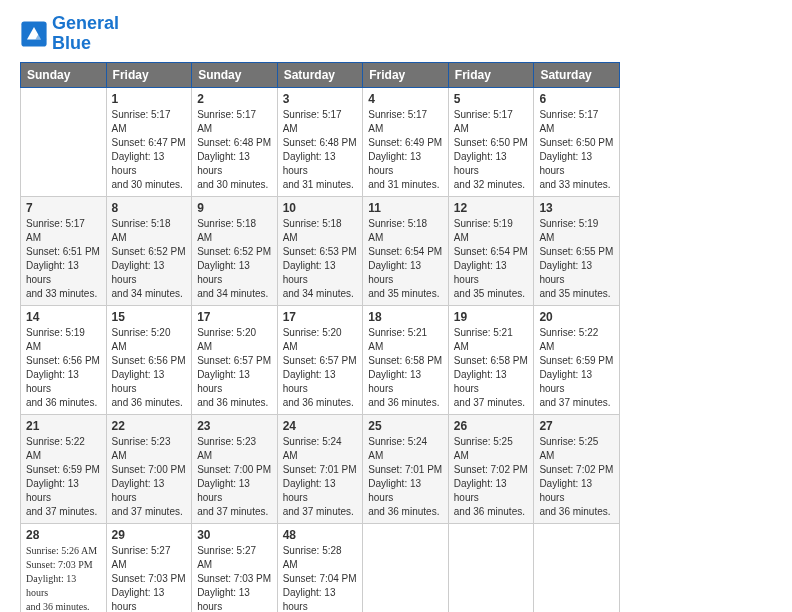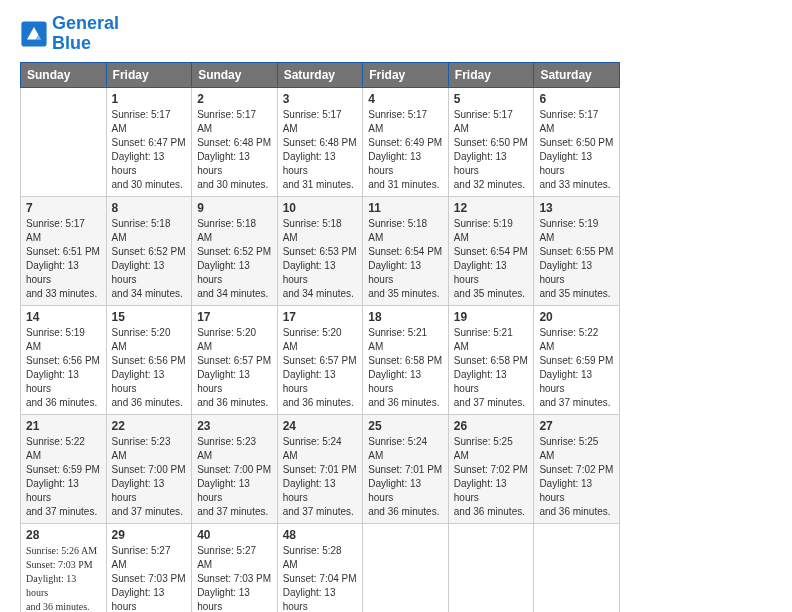--- a/index.html
+++ b/index.html
@@ -334,21 +334,21 @@
 and 36 minutes.</div>
           </td>
           <td>
             <div class="day-number">29</div>
             <div class="day-info" style="white-space: pre-line;">Sunrise: 5:27 AM
 Sunset: 7:03 PM
 Daylight: 13 hours
 and 36 minutes.</div>
           </td>
           <td>
-            <div class="day-number">40</div>
+            <div class="day-number">30</div>
             <div class="day-info" style="white-space: pre-line;">Sunrise: 5:27 AM
 Sunset: 7:03 PM
 Daylight: 13 hours
 and 35 minutes.</div>
           </td>
           <td>
             <div class="day-number">48</div>
             <div class="day-info" style="white-space: pre-line;">Sunrise: 5:28 AM
 Sunset: 7:04 PM
 Daylight: 13 hours

